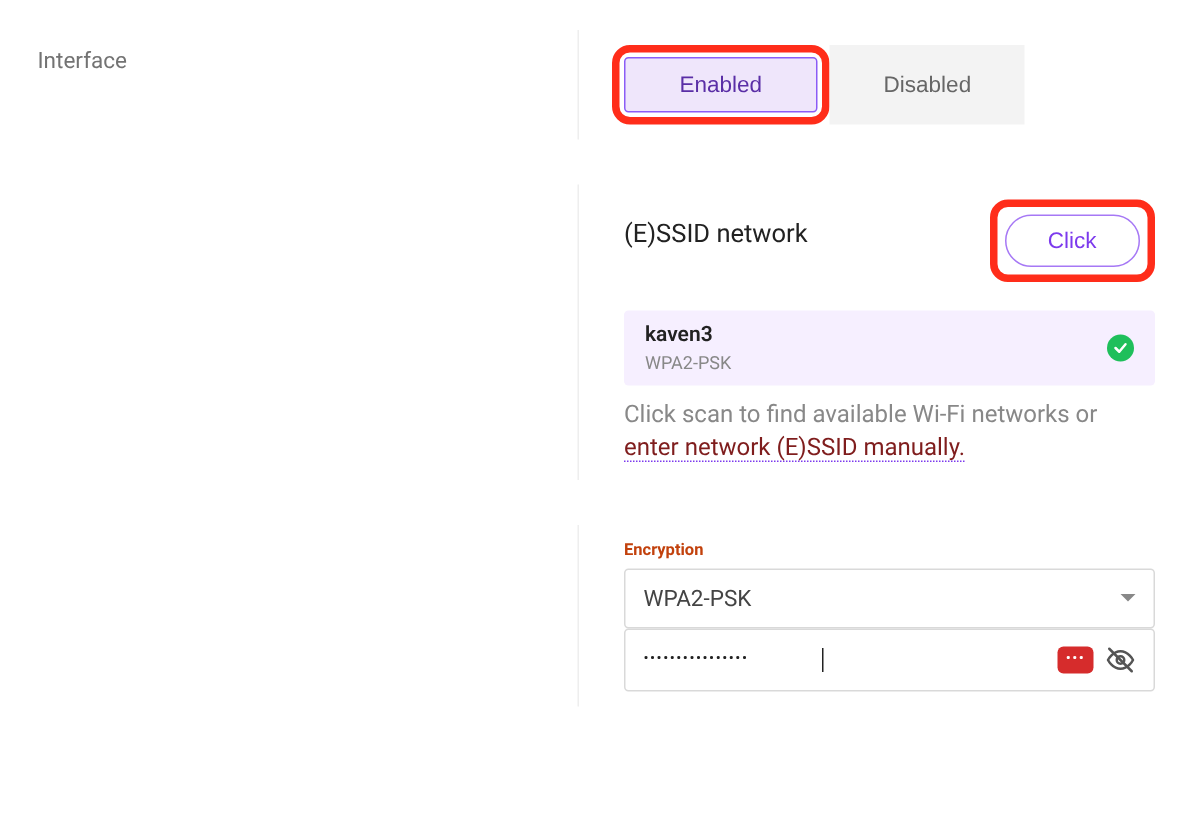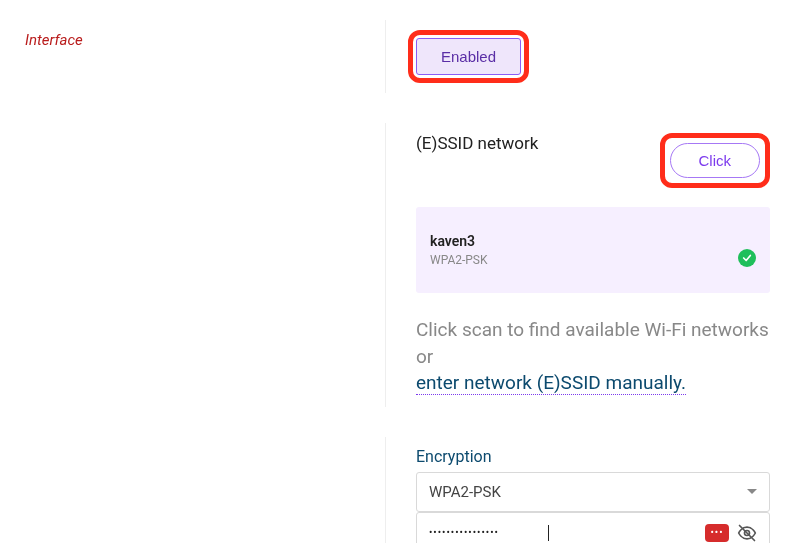--- a/index.html
+++ b/index.html
@@ -14,40 +14,39 @@
   }
   .layout {
     display: flex;
     padding: 20px 10px 10px 25px;
   }
   .left-col {
     width: 360px;
     padding-top: 10px;
   }
   .left-label {
-    color: #b91c1c;
-    font-size: 15px;
-    font-style: italic;
+    color: #737373;
+    font-size: 15px;
   }
   .right-col {
     flex: 1;
     padding-right: 20px;
   }
   .section {
     border-left: 1px solid #eee;
     padding: 10px 0 10px 30px;
     margin-bottom: 30px;
     position: relative;
   }
   
   .toggle-group {
     display: flex;
   }
   .toggle-btn {
-    padding: 9px 24px;
+    padding: 9px 36px;
     font-size: 15px;
     border: none;
     cursor: pointer;
     background: #f3f3f3;
     color: #666;
   }
   .toggle-btn.active {
     background: #efe6fb;
     color: #5a2ea6;
     border: 1px solid #8b5cf6;
@@ -61,20 +60,21 @@
   }
   .highlight-box.scan-wrap {
     position: absolute;
     right: 0;
     top: 0;
     padding: 5px;
   }
   
   .ssid-header {
     display: flex;
+    align-items: center;
     justify-content: space-between;
     position: relative;
     min-height: 46px;
   }
   .ssid-title {
     font-size: 17px;
     color: #222;
   }
   .scan-btn {
     background: #fff;
@@ -82,24 +82,24 @@
     border: 1px solid #a678f5;
     border-radius: 999px;
     padding: 8px 28px;
     font-size: 15px;
     cursor: pointer;
   }
   
   .network-card {
     background: #f6efff;
     border-radius: 3px;
-    padding: 26px 14px;
+    padding: 8px 14px;
     margin-top: 28px;
     display: flex;
-    align-items: flex-end;
+    align-items: center;
     justify-content: space-between;
     gap: 48px;
   }
   .network-card .nm {
     font-weight: 600;
     font-size: 14px;
     color: #222;
   }
   .network-card .enc {
     font-size: 12px;
@@ -110,36 +110,37 @@
     width: 18px;
     height: 18px;
     border-radius: 50%;
     background: #1fbf5b;
     display: flex;
     align-items: center;
     justify-content: center;
   }
   .check-badge svg { width: 10px; height: 10px; }
   .hint {
-    margin-top: 24px;
-    font-size: 19px;
+    margin-top: 8px;
+    font-size: 16px;
     color: #888;
     line-height: 1.4;
   }
   .hint-link {
-    color: #0c4a6e;
+    color: #7f1d1d;
     border-bottom: 1px dotted #7c3aed;
     cursor: pointer;
   }
   
   .field-label {
-    font-size: 16px;
-    color: #0c4a6e;
+    font-size: 11px;
+    color: #c2410c;
     margin-top: 26px;
     margin-bottom: 6px;
+    font-weight: bold;
   }
   .field-label.first { margin-top: 0; }
   .select-box, .key-box {
     border: 1px solid #d9d9d9;
     border-radius: 3px;
     padding: 10px 12px;
     display: flex;
     align-items: center;
     justify-content: space-between;
     font-size: 15px;
@@ -194,20 +195,21 @@
     <span class="left-label">Interface</span>
   </div>
 
   <div class="right-col">
 
     <div class="section" style="padding-left:22px;">
       <div class="toggle-group">
         <span class="highlight-box">
           <button class="toggle-btn active">Enabled</button>
         </span>
+        <button class="toggle-btn">Disabled</button>
       </div>
     </div>
 
     <div class="section">
       <div class="ssid-header">
         <span class="ssid-title">(E)SSID network</span>
         <span class="highlight-box scan-wrap">
           <button class="scan-btn">Click</button>
         </span>
       </div>

